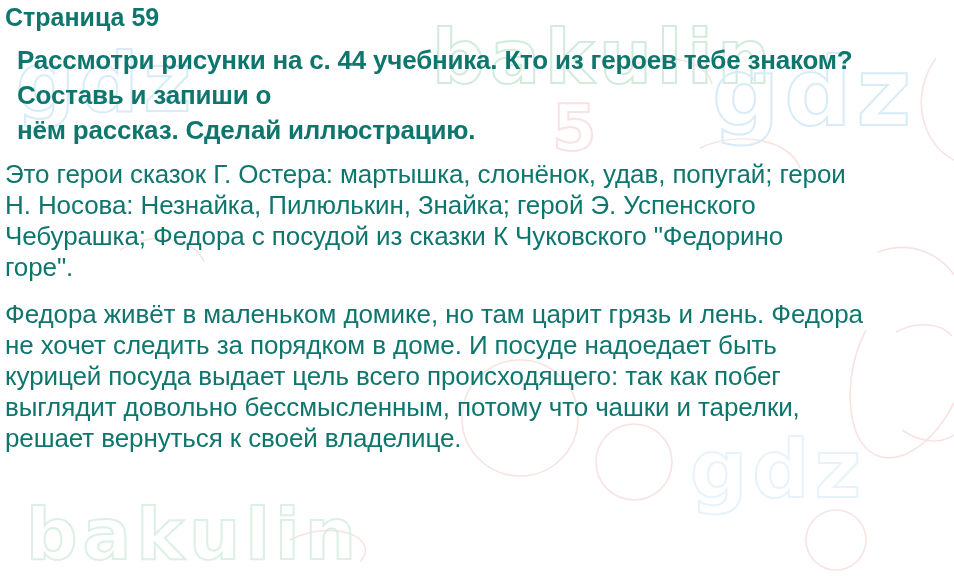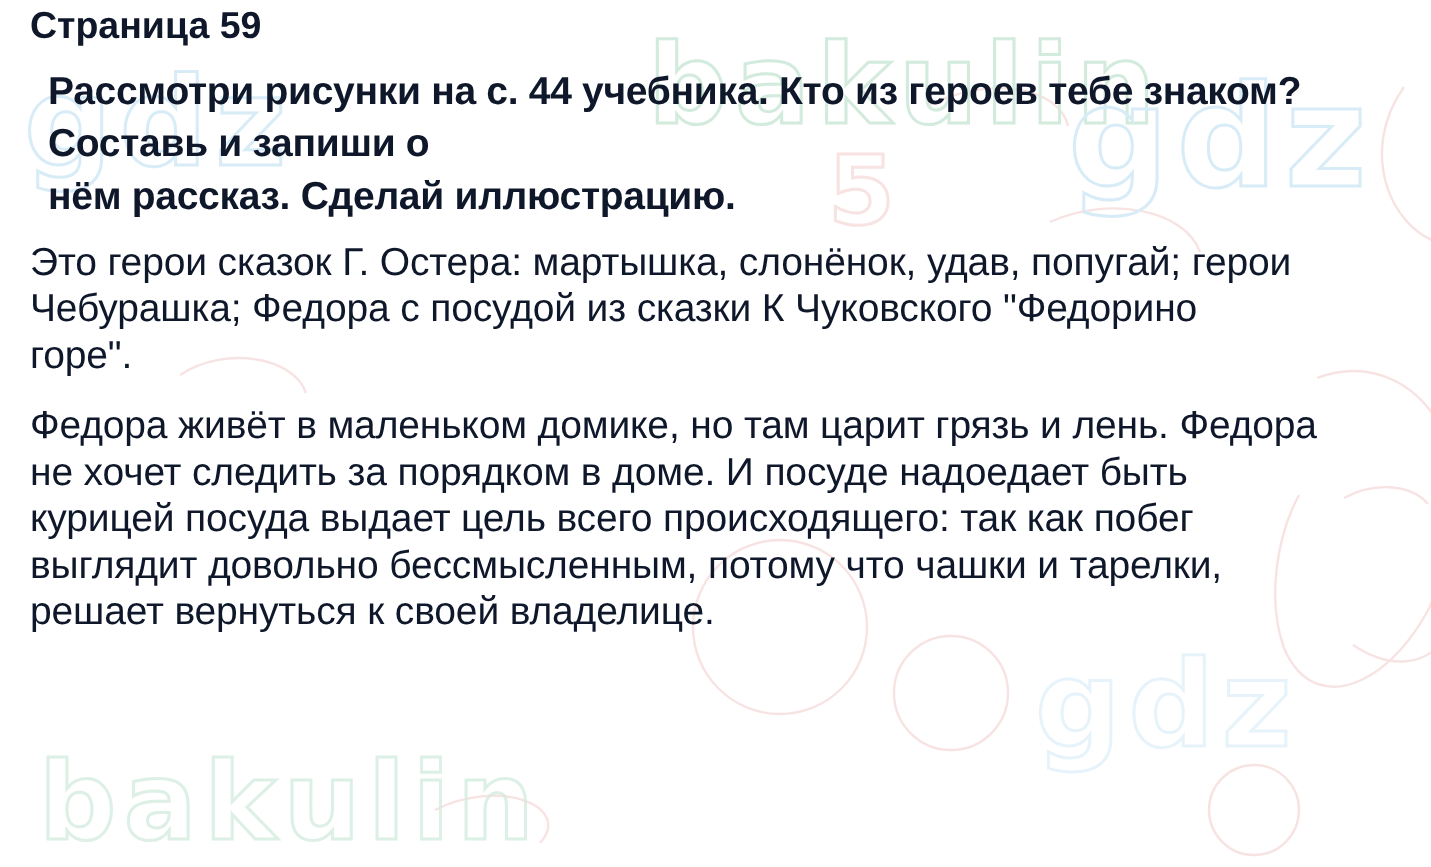--- a/index.html
+++ b/index.html
@@ -40,22 +40,22 @@
   .wm-2 { left: 712px; top: 46px;  font-size: 94px; }
   .wm-3 { left: 16px;  top: 42px;  font-size: 82px; }
   .wm-4 { left: 26px;  top: 498px; font-size: 72px; opacity: .75; }
   .wm-5 { left: 690px; top: 430px; font-size: 80px; opacity: .6; }
   .wm-6 { left: 552px; top: 96px;  font-size: 64px; letter-spacing: 0; }
   .wm-svg { position: absolute; left: 0; top: 0; }
   
   .content {
     position: relative;
     z-index: 1;
-    padding: 2px 4px 0 20px;
-    color: #0f172a;
+    padding: 2px 4px 0 5px;
+    color: #0f766e;
   }
   .page-title {
     margin: 0 0 11px 0;
     font-size: 25px;
     line-height: 30px;
     font-weight: bold;
     white-space: nowrap;
   }
   .question {
     margin: 0 0 11px 12px;
@@ -109,20 +109,21 @@
     <h1 class="page-title">Страница 59</h1>
 
     <section class="question">
       <div class="line">Рассмотри рисунки на с. 44 учебника. Кто из героев тебе знаком?</div>
       <div class="line">Составь и запиши о</div>
       <div class="line">нём рассказ. Сделай иллюстрацию.</div>
     </section>
 
     <section class="para para-gap">
       <div class="line">Это герои сказок Г. Остера: мартышка, слонёнок, удав, попугай; герои</div>
+      <div class="line">Н. Носова: Незнайка, Пилюлькин, Знайка; герой Э. Успенского</div>
       <div class="line">Чебурашка; Федора с посудой из сказки К Чуковского "Федорино</div>
       <div class="line">горе".</div>
     </section>
 
     <section class="para">
       <div class="line">Федора живёт в маленьком домике, но там царит грязь и лень. Федора</div>
       <div class="line">не хочет следить за порядком в доме. И посуде надоедает быть</div>
       <div class="line">курицей посуда выдает цель всего происходящего: так как побег</div>
       <div class="line">выглядит довольно бессмысленным, потому что чашки и тарелки,</div>
     </section>

